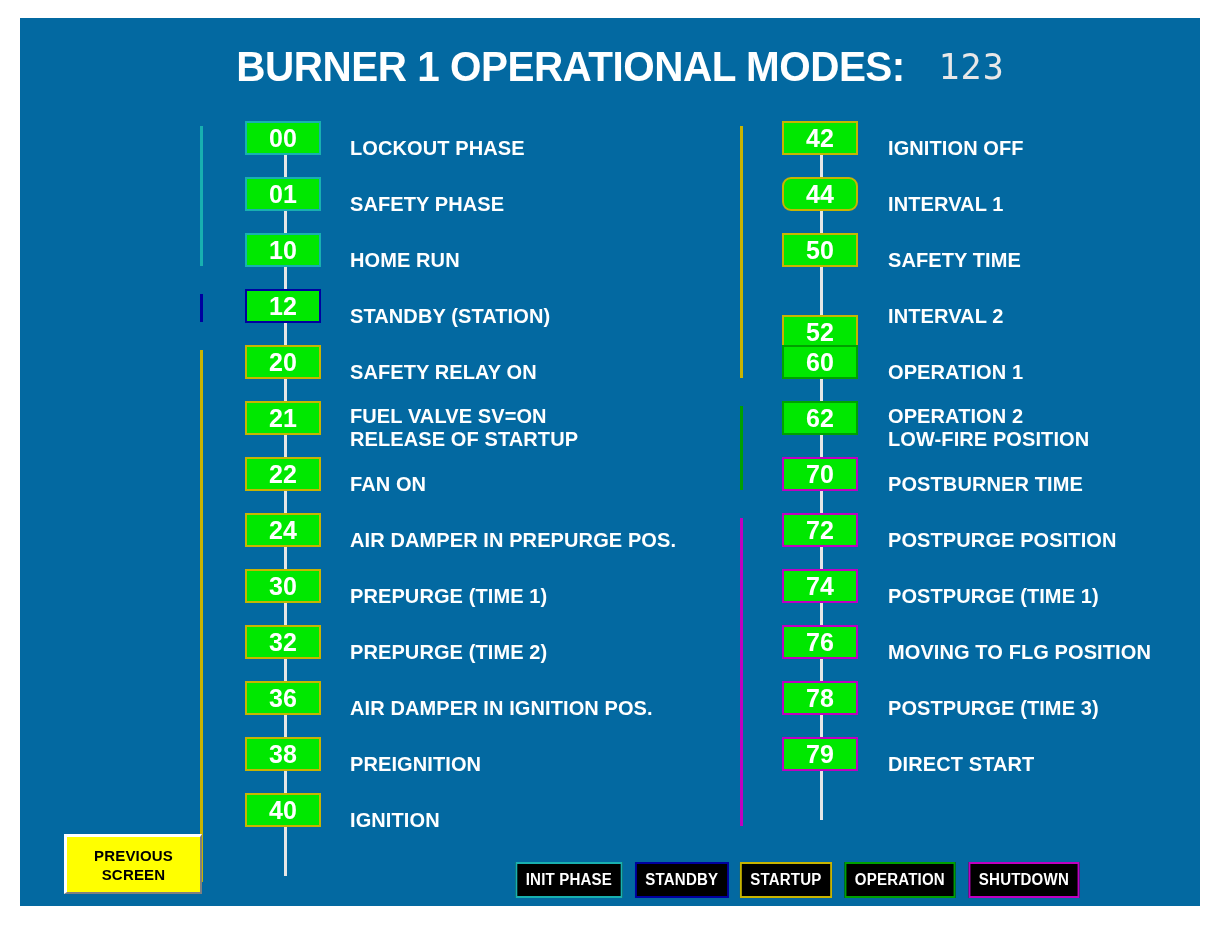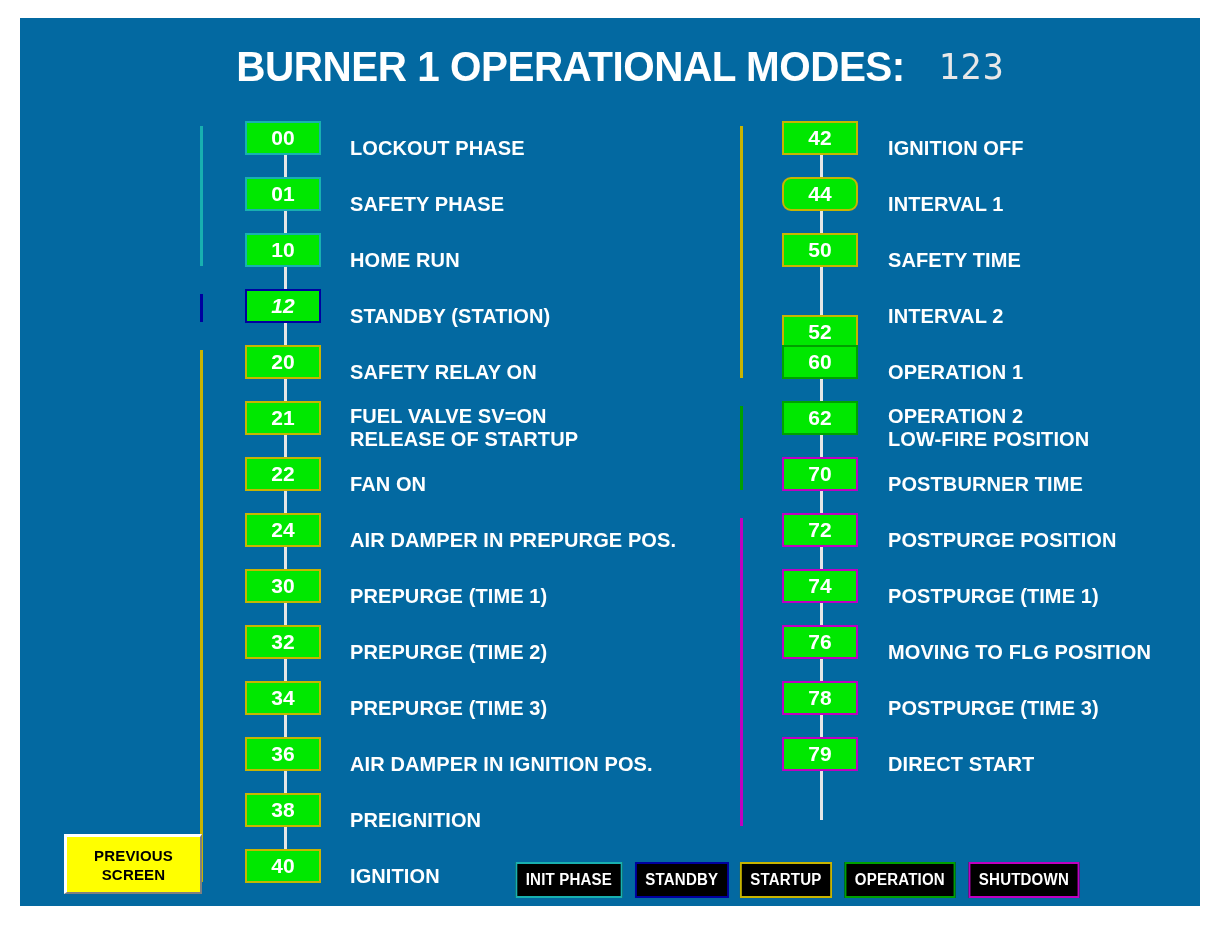--- a/index.html
+++ b/index.html
@@ -69,21 +69,21 @@
 
   .code-box{
     position:absolute;
     left:45px;top:9px;
     width:76px;height:34px;
     background:#00e800;
     border:2px solid #00e800;
     box-sizing:border-box;
     color:#ffffff;
     font-weight:bold;
-    font-size:21px;
+    font-size:25px;
     line-height:30px;
     text-align:center;
     font-family:"Liberation Sans","DejaVu Sans",sans-serif;
     z-index:3;
   }
   #col-right .code-box{left:42px;}
 
   .mode-label{
     position:absolute;
     left:150px;
@@ -172,21 +172,21 @@
             <span>SAFETY PHASE</span>
           </div>
         </div>
         <div class="mode-row">
           <div class="code-box" style="border-color: rgb(24, 176, 176);">10</div>
           <div class="mode-label">
             <span>HOME RUN</span>
           </div>
         </div>
         <div class="mode-row">
-          <div class="code-box" style="border-color: rgb(0, 0, 160); font-style: italic;">12</div>
+          <div class="code-box" style="border-color: rgb(0, 0, 160);">12</div>
           <div class="mode-label">
             <span>STANDBY (STATION)</span>
           </div>
         </div>
         <div class="mode-row">
           <div class="code-box" style="border-color: rgb(200, 180, 0);">20</div>
           <div class="mode-label">
             <span>SAFETY RELAY ON</span>
           </div>
         </div>
@@ -212,26 +212,20 @@
         <div class="mode-row">
           <div class="code-box" style="border-color: rgb(200, 180, 0);">30</div>
           <div class="mode-label">
             <span>PREPURGE (TIME 1)</span>
           </div>
         </div>
         <div class="mode-row">
           <div class="code-box" style="border-color: rgb(200, 180, 0);">32</div>
           <div class="mode-label">
             <span>PREPURGE (TIME 2)</span>
-          </div>
-        </div>
-        <div class="mode-row">
-          <div class="code-box" style="border-color: rgb(200, 180, 0);">34</div>
-          <div class="mode-label">
-            <span>PREPURGE (TIME 3)</span>
           </div>
         </div>
         <div class="mode-row">
           <div class="code-box" style="border-color: rgb(200, 180, 0);">36</div>
           <div class="mode-label">
             <span>AIR DAMPER IN IGNITION POS.</span>
           </div>
         </div>
         <div class="mode-row">
           <div class="code-box" style="border-color: rgb(200, 180, 0);">38</div>

